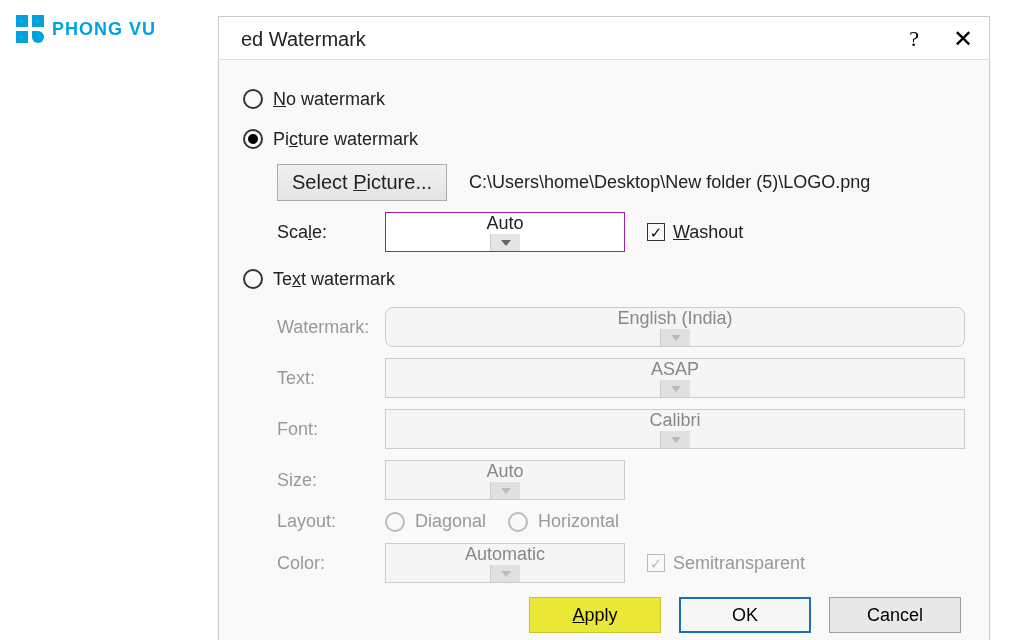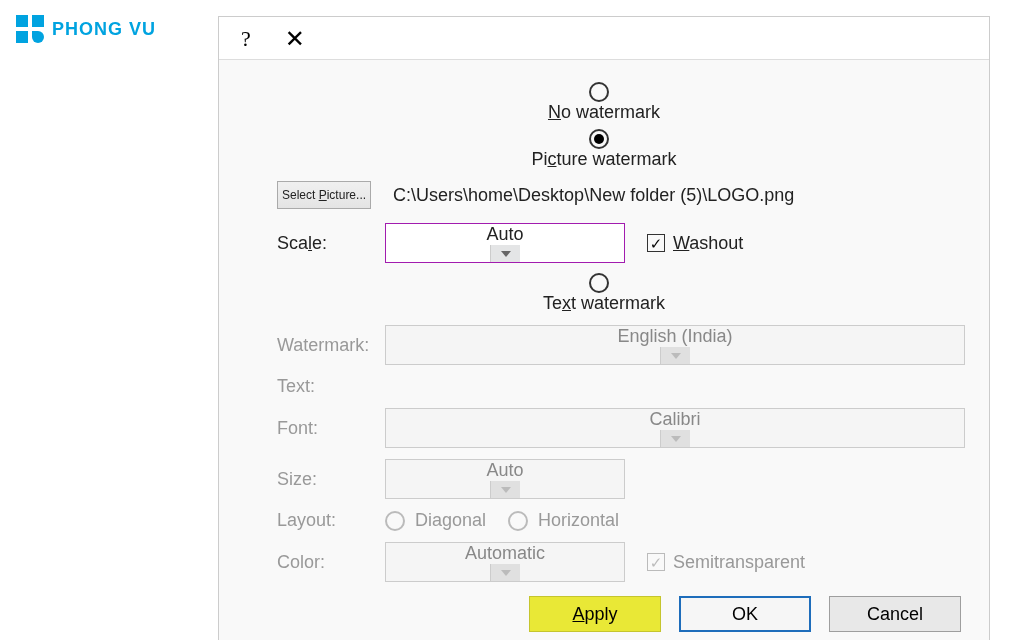--- a/index.html
+++ b/index.html
@@ -26,21 +26,21 @@
       padding: 8px 16px 6px 22px;
       background: #fff;
       border-bottom: 1px solid #ddd;
     }
     .title-text { font-size: 20px; color: #222; }
     .title-icons { display: flex; align-items: center; gap: 34px; font-size: 22px; }
     .title-help { font-family: Tahoma; }
     .title-close { font-size: 24px; font-weight: 300; }
     .body-area { padding: 22px 24px 20px 24px; }
     .row { display: flex; align-items: center; min-height: 34px; }
-    .radio-row { margin-bottom: 2px; flex-direction: column; }
+    .radio-row { margin-bottom: 2px; }
     .radio {
       width: 20px; height:20px;
       border: 2px solid #333;
       border-radius: 50%;
       display: inline-flex;
       align-items: center;
       justify-content: center;
       margin-right: 10px;
       flex-shrink: 0;
     }
@@ -48,22 +48,22 @@
       content:'';
       width:10px; height:10px;
       background:#000; border-radius:50%;
     }
     .radio.disabled { border-color:#bbb; }
     .label { color:#222; }
     .sub-indent { padding-left: 34px; }
     .select-picture-btn {
       border: 1px solid #aaa;
       background: linear-gradient(#f0f0f0,#e4e4e4);
-      padding: 6px 4px;
-      font-size: 12px;
+      padding: 6px 14px;
+      font-size: 20px;
       color:#222;
       cursor:pointer;
     }
     .path-text { margin-left: 22px; color:#222; }
     .field-row { display:flex; align-items:center; margin-top:11px; }
     .field-label { width: 108px; color:#222; }
     .field-label.disabled { color:#999; }
     .combo {
       display:flex; align-items:center; height:40px;
       border:1px solid #a21caf; background:#fff;flex-direction:column;
@@ -139,20 +139,21 @@
     <div class="sq"></div>
       <div class="sq"></div>
       <div class="sq"></div>
       <div class="sq br"></div>
   </div>
   <div class="logo-text">PHONG VU</div>
 </div>
 
 <div class="dialog">
   <div class="titlebar">
+    <span class="title-text">ed Watermark</span>
     <div class="title-icons">
       <span class="title-help">?</span>
       <span class="title-close">✕</span>
     </div>
   </div>
 
   <div class="body-area">
     <div class="row radio-row">
       <span class="radio"></span>
       <span class="label"><span></span><span class="und">N</span><span>o watermark</span></span>
@@ -184,29 +185,35 @@
     </div>
 
     <div class="row radio-row" style="margin-top:10px;">
       <span class="radio"></span>
       <span class="label"><span>Te</span><span class="und">x</span><span>t watermark</span></span>
     </div>
 
     <div class="sub-block">
       <div class="field-row">
         <span class="field-label disabled">Watermark:</span>
+        <div class="combo disabled" style="flex:1;border-radius:8px;">
+          <div class="combo-text">English (India)</div>
+          <div class="combo-btn">
+              <div class="chevron dim"></div>
+            </div>
+        </div>
+      </div>
+      <div class="field-row">
+        <span class="field-label disabled">Text:</span>
         <div class="combo disabled" style="flex:1;">
-          <div class="combo-text">English (India)</div>
-          <div class="combo-btn">
-              <div class="chevron dim"></div>
-            </div>
-        </div>
-      </div>
-      <div class="field-row">
-        <span class="field-label disabled">Text:</span>
+          <div class="combo-text">ASAP</div>
+          <div class="combo-btn">
+              <div class="chevron dim"></div>
+            </div>
+        </div>
       </div>
       <div class="field-row">
         <span class="field-label disabled">Font:</span>
         <div class="combo disabled" style="flex:1;">
           <div class="combo-text">Calibri</div>
           <div class="combo-btn">
               <div class="chevron dim"></div>
             </div>
         </div>
       </div>

